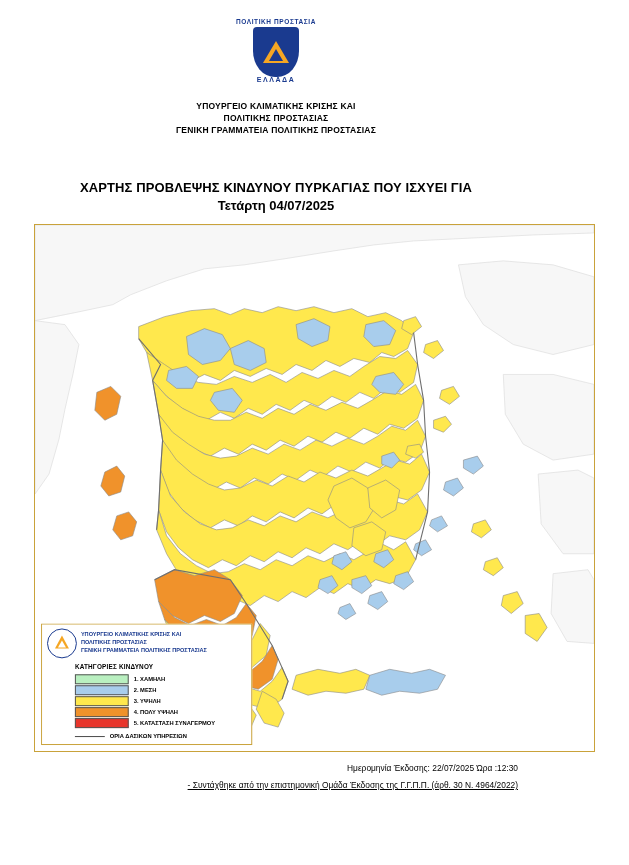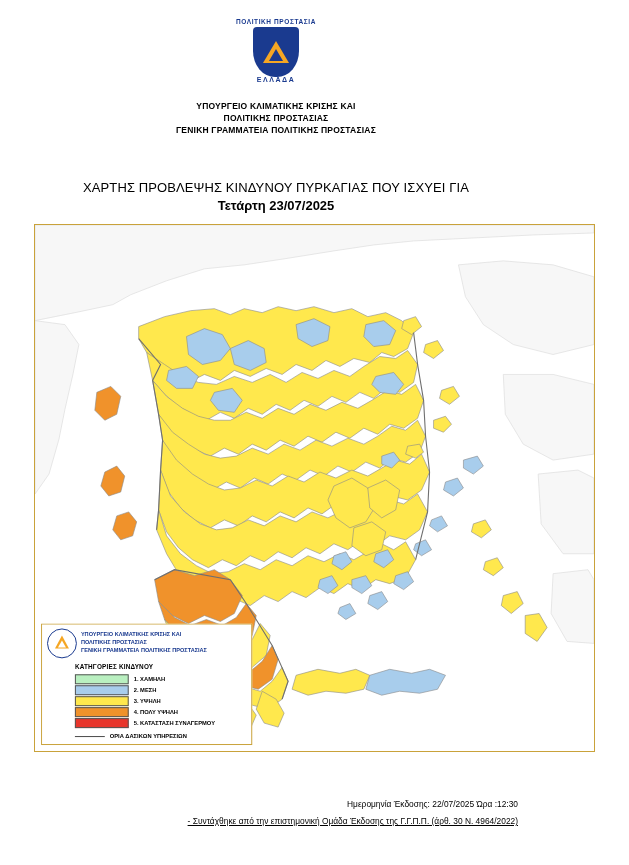--- a/index.html
+++ b/index.html
@@ -85,21 +85,21 @@
   }
 
   .title-block {
     position: absolute;
     top: 180px;
     left: 0; right: 0;
     text-align: center;
   }
   .title-main {
     font-size: 13px;
-    font-weight: normal;
+    font-weight: bold;
     letter-spacing: 0.1px;
   }
   .title-date {
     font-size: 13px;
     font-weight: bold;
     margin-top: 3px;
   }
 
   
   .map-frame {
@@ -201,21 +201,20 @@
 
   
   .footer {
     position: absolute;
     left: 34px;
     right: 34px;
     top: 760px;
     text-align: right;
     font-size: 8.4px;
     line-height: 17px;
-    margin-top: 36px;
   }
   .footer-line2 { font-size: 8.4px; text-decoration: underline; }
 </style>
 </head>
 <body>
 
 <div class="page">
 
   <div class="logo-wrap">
     <div class="logo">
@@ -228,21 +227,21 @@
   </div>
 
   <div class="org-block">
     <div>ΥΠΟΥΡΓΕΙΟ  ΚΛΙΜΑΤΙΚΗΣ ΚΡΙΣΗΣ ΚΑΙ</div>
     <div>ΠΟΛΙΤΙΚΗΣ ΠΡΟΣΤΑΣΙΑΣ</div>
     <div>ΓΕΝΙΚΗ ΓΡΑΜΜΑΤΕΙΑ ΠΟΛΙΤΙΚΗΣ ΠΡΟΣΤΑΣΙΑΣ</div>
   </div>
 
   <div class="title-block">
     <div class="title-main">ΧΑΡΤΗΣ ΠΡΟΒΛΕΨΗΣ ΚΙΝΔΥΝΟΥ ΠΥΡΚΑΓΙΑΣ ΠΟΥ ΙΣΧΥΕΙ ΓΙΑ</div>
-    <div class="title-date">Τετάρτη 23/07/2025</div>
+    <div class="title-date">Τετάρτη 04/07/2025</div>
   </div>
 
   <div class="map-frame">
     <svg class="map-svg" viewBox="0 0 561 528">
       <defs>
         <style>
           .rb { stroke: #8a8a8a; stroke-width: 0.6; }
           .ob { fill: #f7f7f7; stroke: #d9d9d9; stroke-width: 0.6; }
           .hi { fill: #ffe84d; }
           .me { fill: #a8cdec; }

